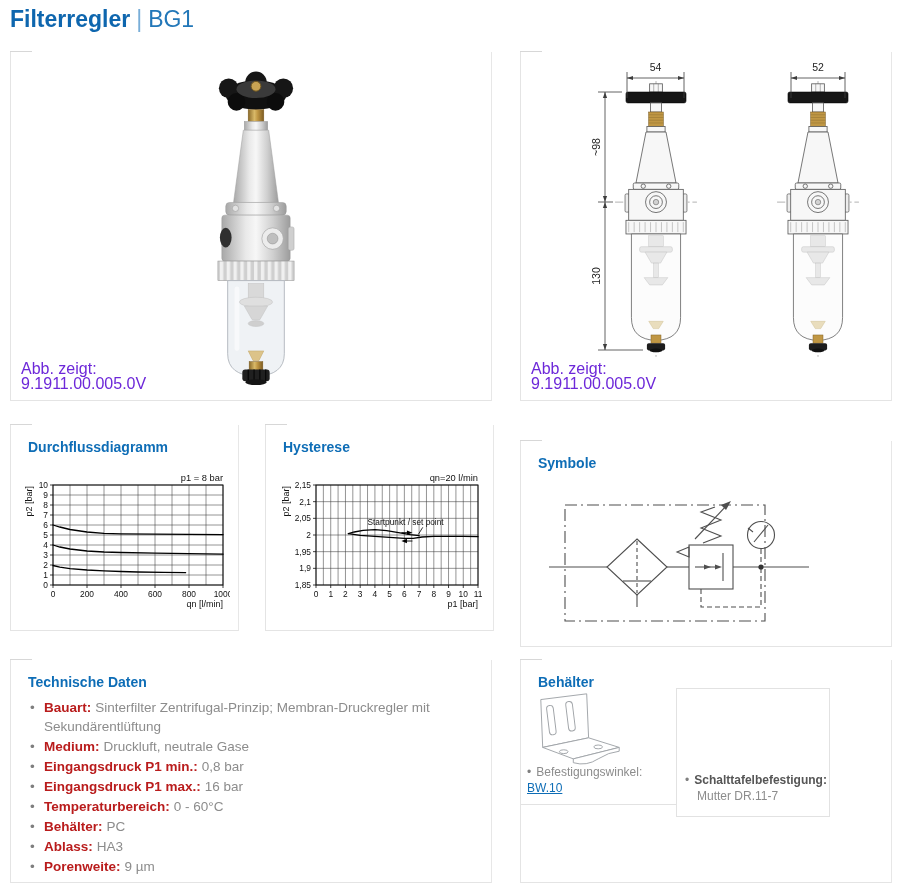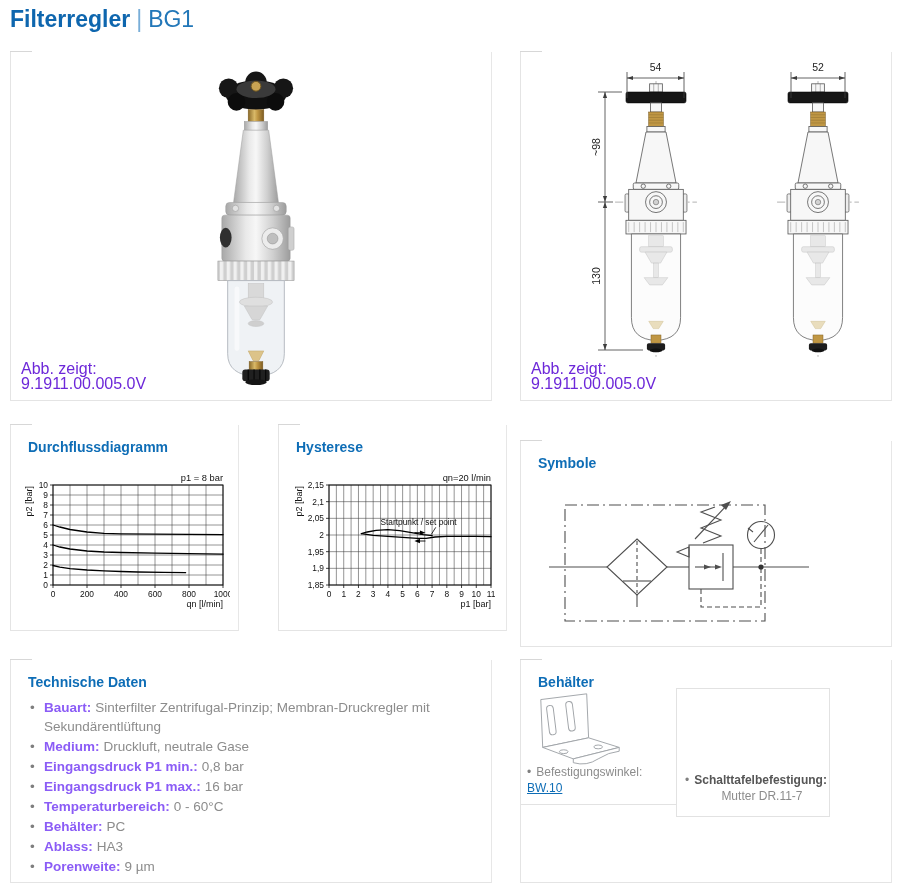--- a/index.html
+++ b/index.html
@@ -9,21 +9,21 @@
   .hdr{position:absolute;left:10px;top:6px;white-space:nowrap;}
   .hdr .t1{font-size:23px;font-weight:bold;color:#0e66ae;}
   .hdr .sep{font-size:23px;font-weight:300;color:#79aed8;padding:0 6px;}
   .hdr .t2{font-size:23px;font-weight:400;color:#2277b8;}
   
   .panel{position:absolute;background:#fff;border-left:1px solid #e4e4e4;border-right:1px solid #e7e7e7;border-bottom:1px solid #e4e4e4;}
   .panel::before{content:"";position:absolute;top:-1px;left:-1px;width:22px;height:0;border-top:1px solid #d7d7d7;}
   #p-photo{left:10px;top:52px;width:480px;height:348px;}
   #p-draw{left:520px;top:52px;width:370px;height:348px;}
   #p-flow{left:10px;top:425px;width:227px;height:205px;}
-  #p-hyst{left:278px;top:425px;width:227px;height:205px;}
+  #p-hyst{left:265px;top:425px;width:227px;height:205px;}
   #p-sym{left:520px;top:441px;width:370px;height:205px;}
   #p-tech{left:10px;top:660px;width:480px;height:222px;}
   #p-acc{left:520px;top:660px;width:370px;height:222px;}
   .ptitle{position:absolute;left:17px;top:14px;font-size:14px;font-weight:bold;color:#0e6db6;}
   .caption{position:absolute;left:10px;bottom:9px;font-size:16px;line-height:15px;color:#6d28d9;}
   
   .chartsvg{position:absolute;left:7px;top:34px;width:212px;height:158px;}
   .ctick{font-size:8.4px;fill:#111;font-family:"Liberation Sans",sans-serif;}
   .ccorner{font-size:9.3px;fill:#111;}
   .caxis{font-size:9px;fill:#111;}
@@ -34,21 +34,21 @@
   .ln{fill:#f7f7f7;stroke:#5a5a5a;stroke-width:.9;}
   .lnf{fill:#ededed;stroke:#5a5a5a;stroke-width:.8;}
   .thin{stroke:#5a5a5a;stroke-width:.5;}
   .cl{stroke:#888;stroke-width:.7;stroke-dasharray:9 3 2 3;fill:none;}
   .dim{stroke:#3d3d3d;stroke-width:.8;}
   .dimt{font-size:10.5px;fill:#1d1d1d;}
   
   .tech-list{position:absolute;left:19px;top:38px;width:440px;margin:0;padding:0;list-style:none;}
   .tech-list li{position:relative;padding-left:14px;font-size:13.5px;line-height:19px;color:#8c8c8c;margin-bottom:1px;}
   .tech-list li::before{content:"\2022";position:absolute;left:0;top:0;color:#7f7f7f;}
-  .ti-label{font-weight:bold;color:#8b5cf6;margin-right:4px;}
+  .ti-label{font-weight:bold;color:#b91c1c;margin-right:4px;}
   
   .acc-cell-l{position:absolute;left:0;top:28px;width:155px;height:116px;border-bottom:1px solid #e2e2e2;}
   .acc-cell-r{position:absolute;left:155px;top:28px;width:152px;height:127px;border:1px solid #e2e2e2;background:#fff;}
   .acc-row{position:absolute;font-size:12px;color:#8c8c8c;line-height:16px;}
   .acc-bullet{color:#7f7f7f;margin-right:5px;}
   .acc-bold{font-weight:bold;color:#565656;}
   .acc-link{color:#0e6db6;text-decoration:underline;cursor:pointer;}
   .acc-val{display:block;margin-left:12px;color:#8c8c8c;}
 </style>
 </head>
@@ -449,20 +449,20 @@
           <ellipse cx="74" cy="59.5" rx="4.5" ry="2"></ellipse>
         </g>
       </svg>
       <div class="acc-row" style="left:6px;bottom:8px;">
         <span class="acc-bullet">•</span><span>Befestigungswinkel:</span>
         <a class="acc-link">BW.10</a>
       </div>
     </div>
 
     <div class="acc-cell-r">
-      <div class="acc-row" style="left:8px;bottom:12px;text-align:center;">
+      <div class="acc-row" style="left:8px;bottom:12px;">
         <span class="acc-bullet">•</span><span class="acc-bold">Schalttafelbefestigung:</span>
         <span class="acc-val">Mutter DR.11-7</span>
       </div>
     </div>
   </div>
 
 </div>
 
 </body></html>

